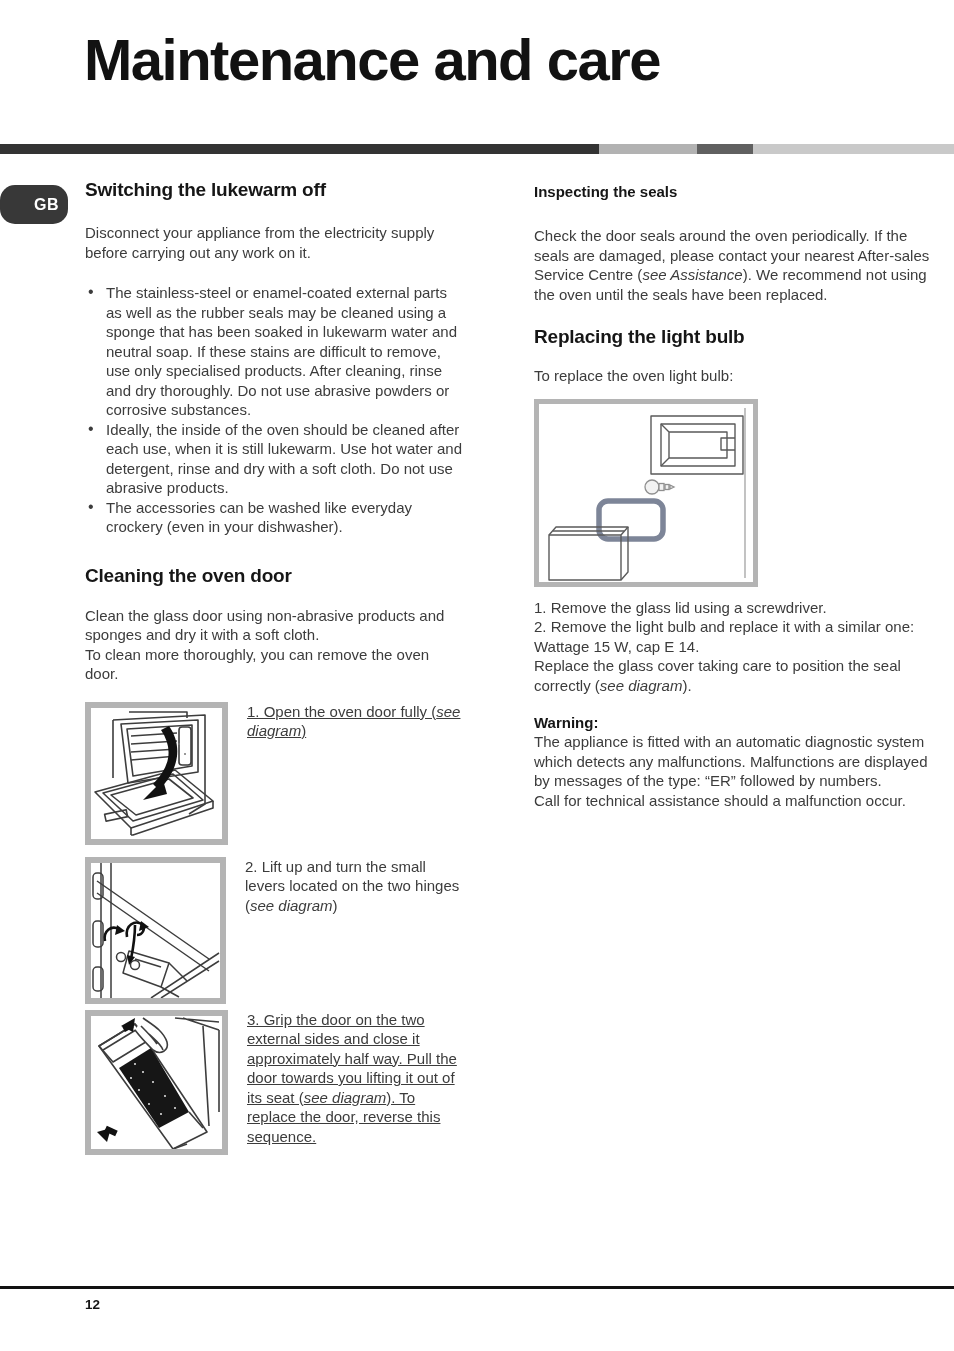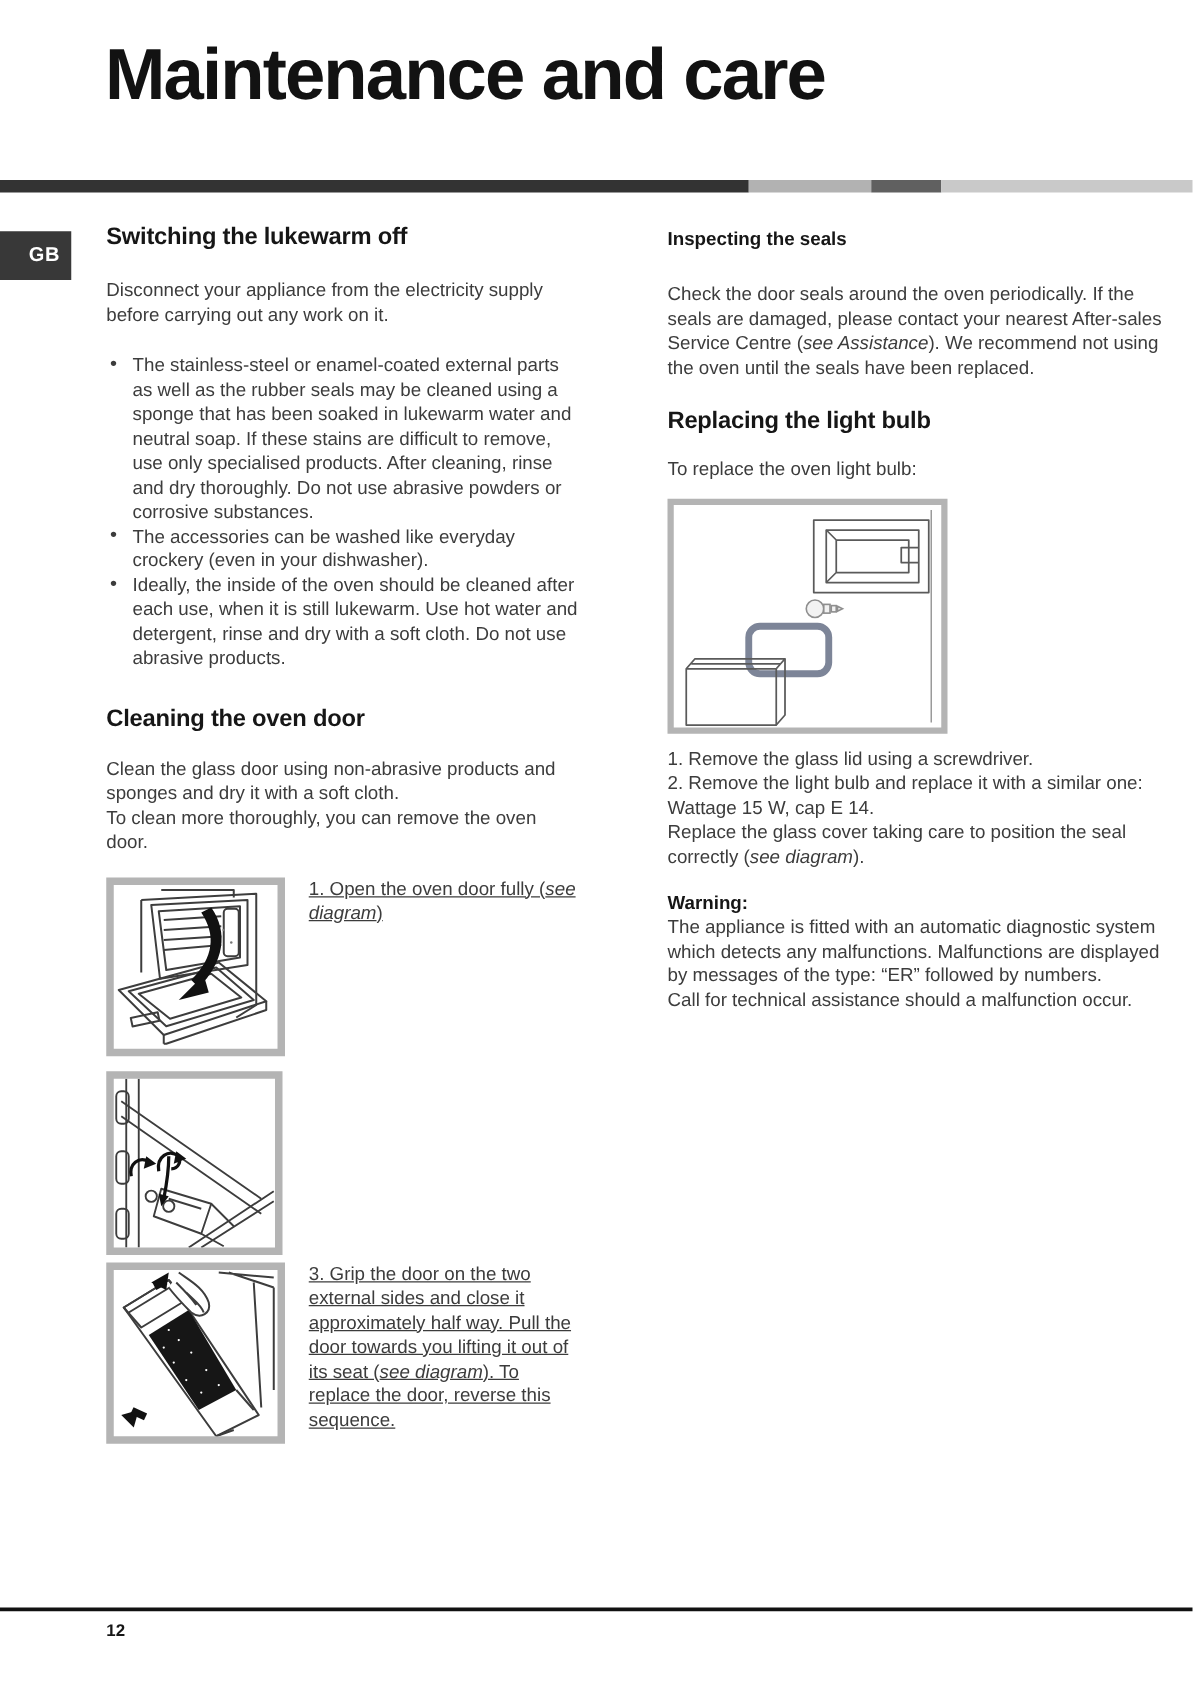--- a/index.html
+++ b/index.html
@@ -18,25 +18,25 @@
     font-size:58px; font-weight:700; color:#121212;
     letter-spacing:-1.5px;
   }
   .header-bar { position:absolute; top:144px; left:0; width:954px; height:10px; display:flex; }
   .header-bar .seg1 { width:599px; background:#333333; }
   .header-bar .seg2 { width:98px;  background:#b2b2b2; }
   .header-bar .seg3 { width:56px;  background:#606060; }
   .header-bar .seg4 { width:201px; background:#c9c9c9; }
 
   .lang-badge {
-    position:absolute; left:0; top:185px; width:57px; height:39px;
+    position:absolute; left:0; top:185px; width:68px; height:39px;
     background:#383838; color:#ffffff;
     font-size:16px; font-weight:700;
     display:flex; align-items:center; justify-content:flex-end;
-    padding-right:9px; letter-spacing:0.5px;
+    padding-right:9px; letter-spacing:0.5px;border-radius:15px;
   }
 
   
   .col-left  { position:absolute; left:85px;  top:179px; width:379px; }
   .col-right { position:absolute; left:534px; top:182px; width:412px; }
 
   .h-big   { font-size:19px; font-weight:700; color:#161616; letter-spacing:-0.2px; line-height:22px; }
   .h-small { font-size:15px; font-weight:700; color:#161616; line-height:19px; }
   p, li { font-size:15px; line-height:19.5px; color:#3c3c3c; }
   .pre { white-space:pre-line; }
@@ -89,22 +89,22 @@
 
 <div class="lang-badge">GB</div>
 
 <div class="col-left">
 
   <h2 class="h-big">Switching the lukewarm off</h2>
   <p class="body-1">Disconnect your appliance from the electricity supply before carrying out any work on it.</p>
 
   <ul>
     <li>The stainless-steel or enamel-coated external parts as well as the rubber seals may be cleaned using a sponge that has been soaked in lukewarm water and neutral soap. If these stains are difficult to remove, use only specialised products. After cleaning, rinse and dry thoroughly. Do not use abrasive powders or corrosive substances.</li>
+    <li>Ideally, the inside of the oven should be cleaned after each use, when it is still lukewarm. Use hot water and detergent, rinse and dry with a soft cloth. Do not use abrasive products.</li>
     <li>The accessories can be washed like everyday crockery (even in your dishwasher).</li>
-    <li>Ideally, the inside of the oven should be cleaned after each use, when it is still lukewarm. Use hot water and detergent, rinse and dry with a soft cloth. Do not use abrasive products.</li>
   </ul>
 
   <h2 class="h-big head-3">Cleaning the oven door</h2>
   <p class="body-3 pre">Clean the glass door using non-abrasive products and sponges and dry it with a soft cloth.
 To clean more thoroughly, you can remove the oven door.</p>
 
   <div class="fig-row r1">
     <div class="figure">
       <svg width="131" height="131" viewBox="0 0 131 131">
         <g fill="none" stroke="#3d3d3d" stroke-width="1.6" stroke-linejoin="round">
@@ -153,20 +153,21 @@
           <path d="M36,74 C34,62 44,56 52,62 C54,66 52,72 46,72"></path>
           <path d="M44,62 C44,76 42,86 40,96"></path>
         </g>
         <g fill="#111">
           <polygon points="26,62 34,68 24,72"></polygon>
           <polygon points="50,58 58,64 48,68"></polygon>
           <polygon points="36,92 44,94 38,102"></polygon>
         </g>
       </svg>
     </div>
+    <p class="fig-caption"><span>2. Lift up and turn the small levers located on the two hinges (</span><span class="it">see diagram</span><span>)</span></p>
   </div>
 
   <div class="fig-row r3">
     <div class="figure">
       <svg width="131" height="133" viewBox="0 0 131 133">
         <g fill="none" stroke="#3d3d3d" stroke-width="1.6" stroke-linejoin="round">
           <path d="M84,2 L128,6 M92,2 L128,14 M112,10 L118,110 M128,14 L128,96"></path>
           <polygon points="8,30 44,8 116,116 82,133"></polygon>
           <polygon points="8,30 44,8 58,24 22,46"></polygon>
           <path d="M12,34 L48,12"></path>

